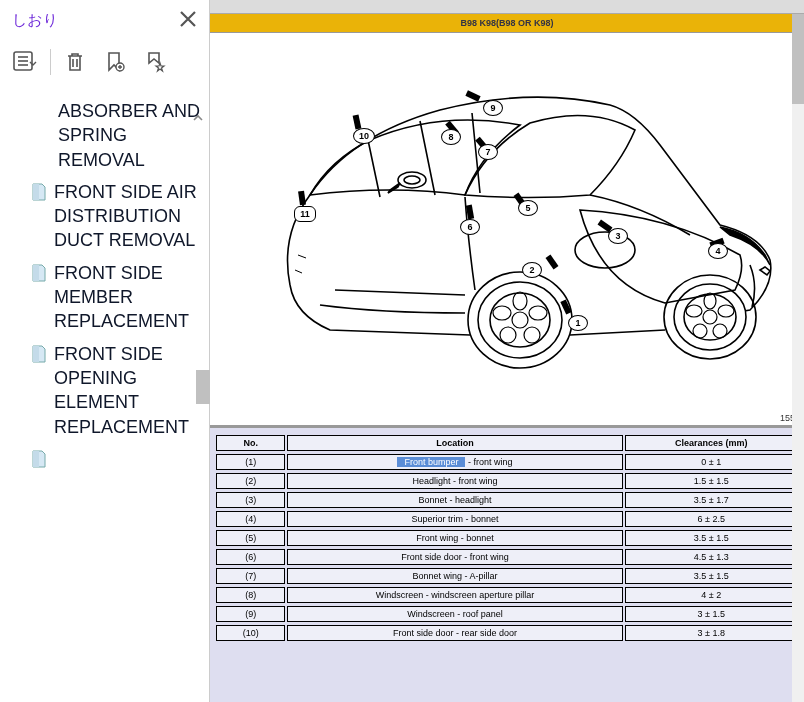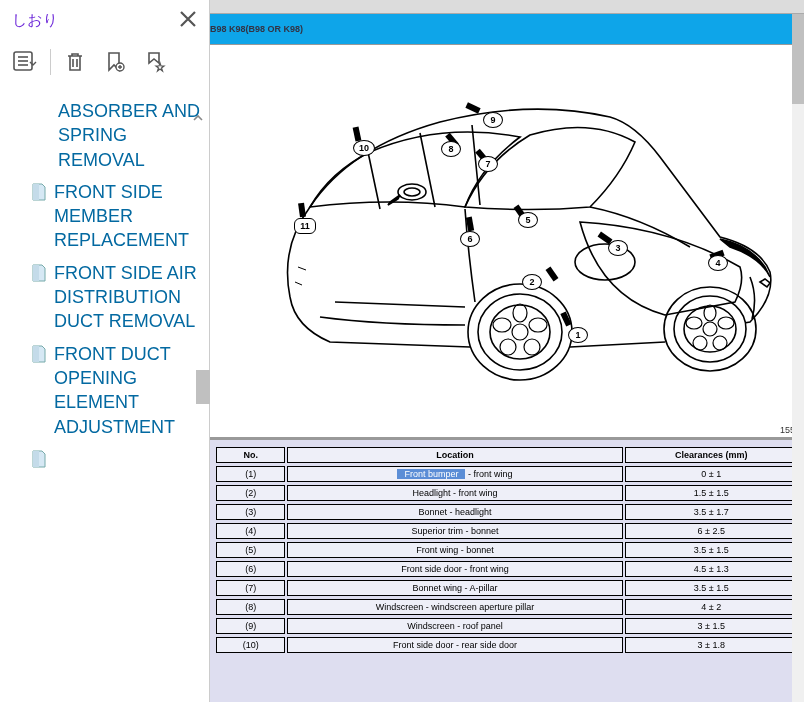--- a/index.html
+++ b/index.html
@@ -11,28 +11,28 @@
 .close-btn { font-size: 24px; color: #555; cursor: pointer; background: none; border: none; }
 
 .toolbar { display: flex; align-items: center; padding: 8px 12px; gap: 10px; }
 .toolbar-group { display: flex; gap: 12px; }
 .icon-btn { width: 28px; height: 28px; display: flex; align-items: center; justify-content: center; background: none; border: none; cursor: pointer; color: #555; }
 .divider { width: 1px; height: 26px; background: #ccc; }
 
 .bookmark-list { position: absolute; top: 95px; left: 0; right: 2px; bottom: 0; overflow: hidden; }
 .bookmark-item { display: flex; padding: 4px 6px 4px 30px; gap: 6px; align-items: flex-start; }
 .bm-icon { flex-shrink: 0; width: 18px; height: 18px; margin-top: 3px; }
-.bm-text { font-size: 18px; color: #0369a1; line-height: 1.35; word-break: break-word; }
+.bm-text { font-size: 18px; color: #0f172a; line-height: 1.35; word-break: break-word; }
 .collapse-btn { position: absolute; right: 4px; top: 112px; width: 14px; height: 14px; background: none; border: none; color: #888; }
 
 .scrollbar-v-sidebar { position: absolute; right: -8px; top: 370px; width: 14px; height: 34px; background: #c0c0c0; }
 
 .content { position: absolute; left: 210px; top: 0; width: 594px; height: 702px; background: #fafafa; overflow: hidden; }
 .content-top-bar { height: 14px; background: #dcdcdc; border-bottom: 1px solid #aaa; }
-.vehicle-header { font-size: 9px; font-weight: bold; color: #334; padding: 10px 0; background: #0ea5e9; border-bottom: 1px solid #999; }
+.vehicle-header { text-align: center; font-size: 9px; font-weight: bold; color: #334; padding: 4px 0; background: #eab308; border-bottom: 1px solid #999; }
 
 .diagram { position: relative; height: 392px; background: #fff; }
 .car-svg { position: absolute; left: 30px; top: 22px; width: 540px; height: 340px; }
 .callout { position: absolute; display: flex; align-items: center; justify-content: center; width: 20px; height: 16px; border: 1px solid #000; border-radius: 50%; background: #fff; font-size: 9px; font-weight: bold; }
 .img-id { position: absolute; right: 4px; bottom: 2px; font-size: 9px; color: #333; text-align: right; }
 .diag-tick { position: absolute; width: 14px; height: 6px; background: #000; transform-origin: center; }
 
 .table-wrap { background: #dedef0; border-top: 3px solid #999; padding: 4px 4px 0 4px; height: 290px; }
 table { width: 100%; border-collapse: separate; border-spacing: 2px 3px; font-size: 9px; }
 th, td { border: 1px solid #000; background: #eeeff8; text-align: center; padding: 2px 4px; }
@@ -96,35 +96,35 @@
 
   <div class="bookmark-list">
     <div class="bookmark-item" style="padding-left:58px;">
       <span class="bm-text">ABSORBER AND SPRING REMOVAL</span>
     </div>
     <div class="bookmark-item">
       <svg class="bm-icon" viewBox="0 0 18 18">
           <path d="M3 1 H12 L15 4 V17 H3 Z" fill="#d6e8f4" stroke="#7aa" stroke-width="1"></path>
           <path d="M3 1 H9 V17 H3 Z" fill="#c4dbe9"></path>
         </svg>
+      <span class="bm-text">FRONT SIDE AIR DISTRIBUTION DUCT REMOVAL</span>
+    </div>
+    <div class="bookmark-item">
+      <svg class="bm-icon" viewBox="0 0 18 18">
+          <path d="M3 1 H12 L15 4 V17 H3 Z" fill="#d6e8f4" stroke="#7aa" stroke-width="1"></path>
+          <path d="M3 1 H9 V17 H3 Z" fill="#c4dbe9"></path>
+        </svg>
       <span class="bm-text">FRONT SIDE MEMBER REPLACEMENT</span>
     </div>
     <div class="bookmark-item">
       <svg class="bm-icon" viewBox="0 0 18 18">
           <path d="M3 1 H12 L15 4 V17 H3 Z" fill="#d6e8f4" stroke="#7aa" stroke-width="1"></path>
           <path d="M3 1 H9 V17 H3 Z" fill="#c4dbe9"></path>
         </svg>
-      <span class="bm-text">FRONT SIDE AIR DISTRIBUTION DUCT REMOVAL</span>
-    </div>
-    <div class="bookmark-item">
-      <svg class="bm-icon" viewBox="0 0 18 18">
-          <path d="M3 1 H12 L15 4 V17 H3 Z" fill="#d6e8f4" stroke="#7aa" stroke-width="1"></path>
-          <path d="M3 1 H9 V17 H3 Z" fill="#c4dbe9"></path>
-        </svg>
-      <span class="bm-text">FRONT DUCT OPENING ELEMENT ADJUSTMENT</span>
+      <span class="bm-text">FRONT SIDE OPENING ELEMENT REPLACEMENT</span>
     </div>
     <div class="bookmark-item">
       <svg class="bm-icon" viewBox="0 0 18 18">
           <path d="M3 1 H12 L15 4 V17 H3 Z" fill="#d6e8f4" stroke="#7aa" stroke-width="1"></path>
           <path d="M3 1 H9 V17 H3 Z" fill="#c4dbe9"></path>
         </svg>
     </div>
   </div>
 </div>
 

